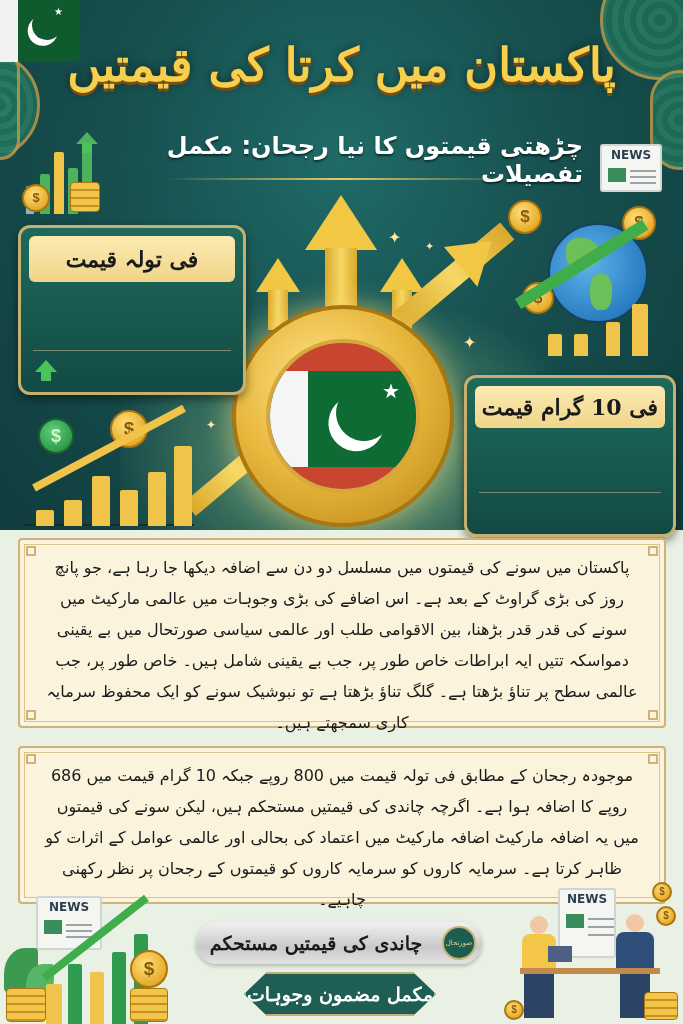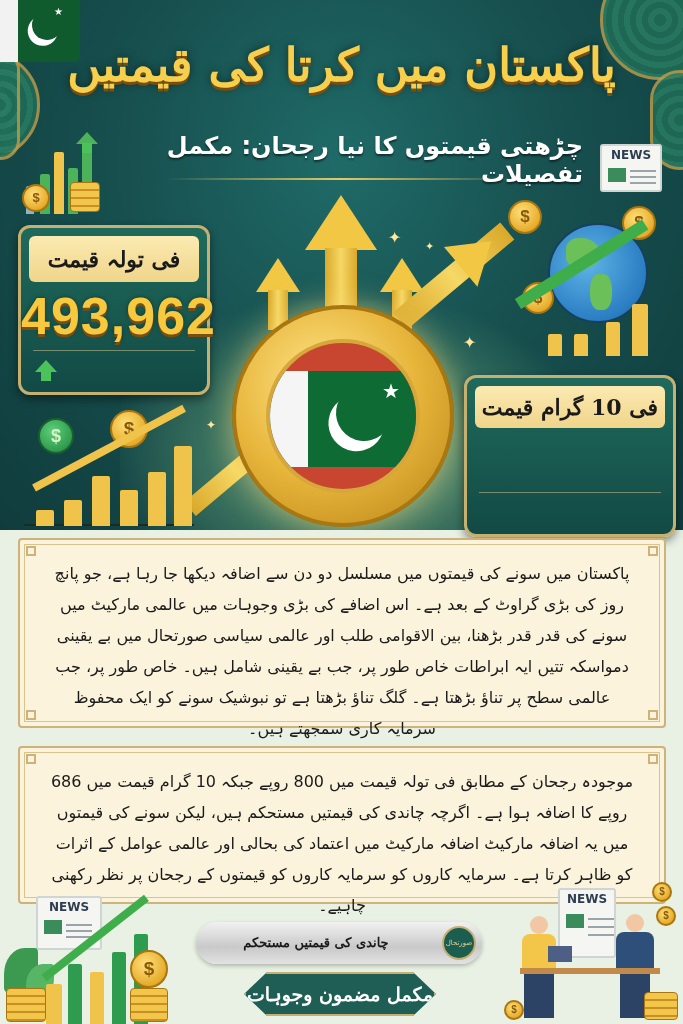--- a/index.html
+++ b/index.html
@@ -115,36 +115,36 @@
   }
   .coin-flag .star { position:absolute; left:112px; top:8px; color:#fff; font-size:20px; }
 
   .panel {
     position: absolute; background: #fbf3dc; border: 2px solid #cdb37a;
     border-radius: 4px; box-shadow: inset 0 0 0 4px #fbf3dc, inset 0 0 0 5px #d9c48f;
     direction: rtl; text-align: center;
     font-family: "DejaVu Sans", sans-serif; font-size: 16px; line-height: 31px; color: #1a1a1a;
     padding: 10px 22px;
   }
-  .panel p { margin: 8px; }
+  .panel p { margin: 2px; }
   .corner-deco { position:absolute; width: 10px; height: 10px; border: 2px solid #cdb37a; }
 
   .silver-pill {
     position:absolute; left: 196px; top: 922px; width: 286px; height: 42px; border-radius: 21px;
     background: linear-gradient(180deg, #f1f1f1, #c9c9c9 60%, #e2e2e2); box-shadow: 0 2px 4px rgba(0,0,0,0.25);
     direction: rtl;
   }
   .silver-pill .badge {
     position:absolute; right: 6px; top: 4px; width: 34px; height: 34px; border-radius:50%;
     background: #1b5d4f; border: 2px solid #c6b071; color:#e6d39a; font-size: 7px;
     text-align:center; line-height: 30px;
   }
   .silver-pill .txt {
     position:absolute; right: 56px; left: 10px; top: 0; line-height: 42px; text-align:center;
-    font-family: "DejaVu Serif", serif; font-weight: bold; font-size: 13px; color:#1a1a1a;
+    font-family: "DejaVu Serif", serif; font-weight: bold; font-size: 19px; color:#1a1a1a;
   }
   .read-btn {
     position:absolute; left: 244px; top: 972px; width: 192px; height: 44px;
     background: #1e5e55; border: 2px solid #c6b071;
     clip-path: polygon(12% 0, 88% 0, 100% 50%, 88% 100%, 12% 100%, 0 50%);
     direction: rtl; text-align:center; line-height: 40px;
     font-family: "DejaVu Serif", serif; font-weight: bold; font-size: 19px; color: #ffffff;
   }
   .bar { position:absolute; bottom: 0; border-radius: 2px 2px 0 0; }
   .gold-coin {
@@ -246,23 +246,22 @@
     <div class="coin-inner">
       <div class="coin-flag">
         <div class="white"></div>
         <div class="cres"></div>
         <span class="star">★</span>
       </div>
     </div>
   </div>
 </div>
 
-<div class="price-card" style="left:18px;top:225px;width:192px;height:170px;">
+<div class="price-card" style="left:18px;top:225px;width:228px;height:170px;">
   <div class="head">فی تولہ قیمت</div>
-  <div class="value" style="top:58px;">493,962</div>
   <div class="sep" style="top:122px;"></div>
   <div class="up-arrow" style="left:14px;top:132px;"></div>
 </div>
 
 <div class="price-card" style="left:464px;top:375px;width:212px;height:162px;">
   <div class="head" style="height:42px;line-height:42px;">فی 10 گرام قیمت</div>
   <div class="sep" style="top:114px;"></div>
 </div>
 
 <div class="panel" style="left:18px;top:538px;width:648px;height:190px;">

